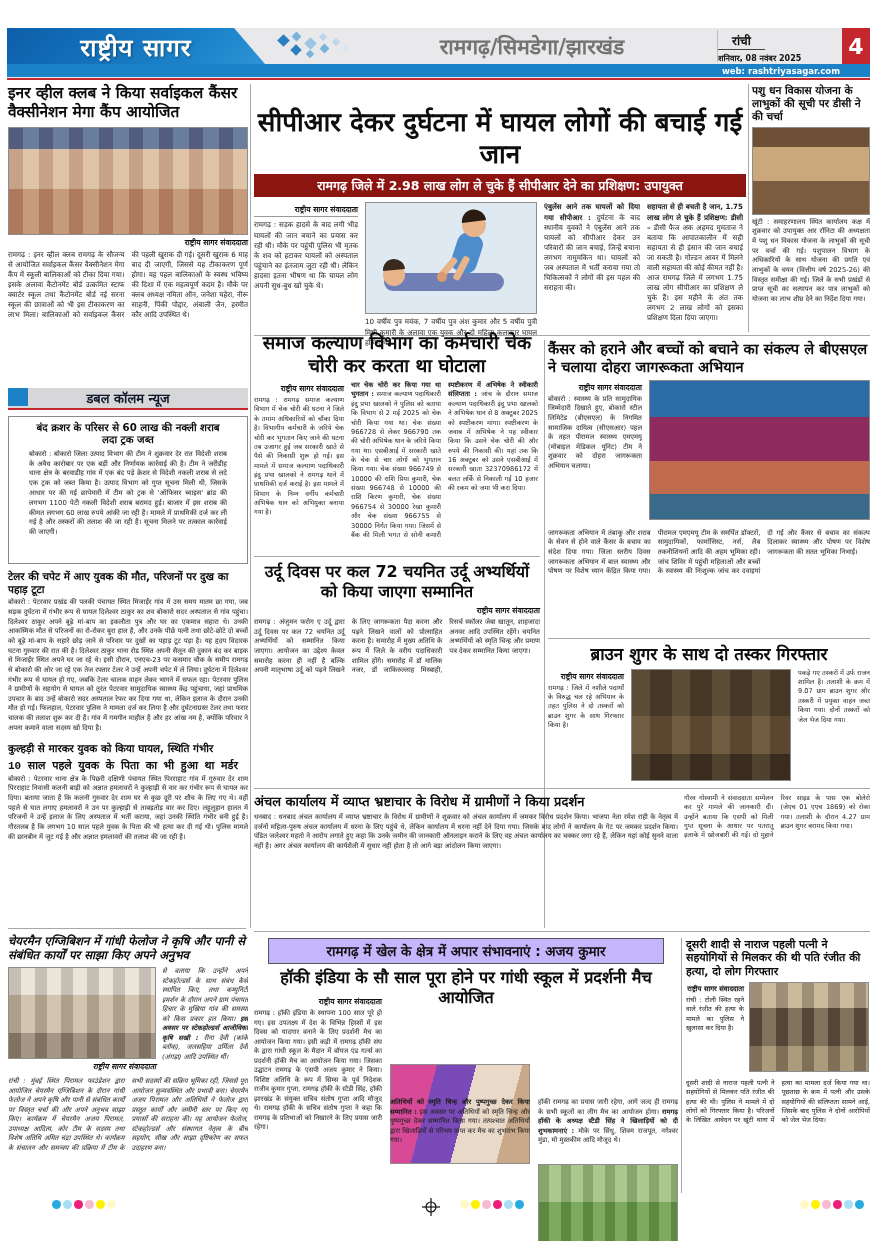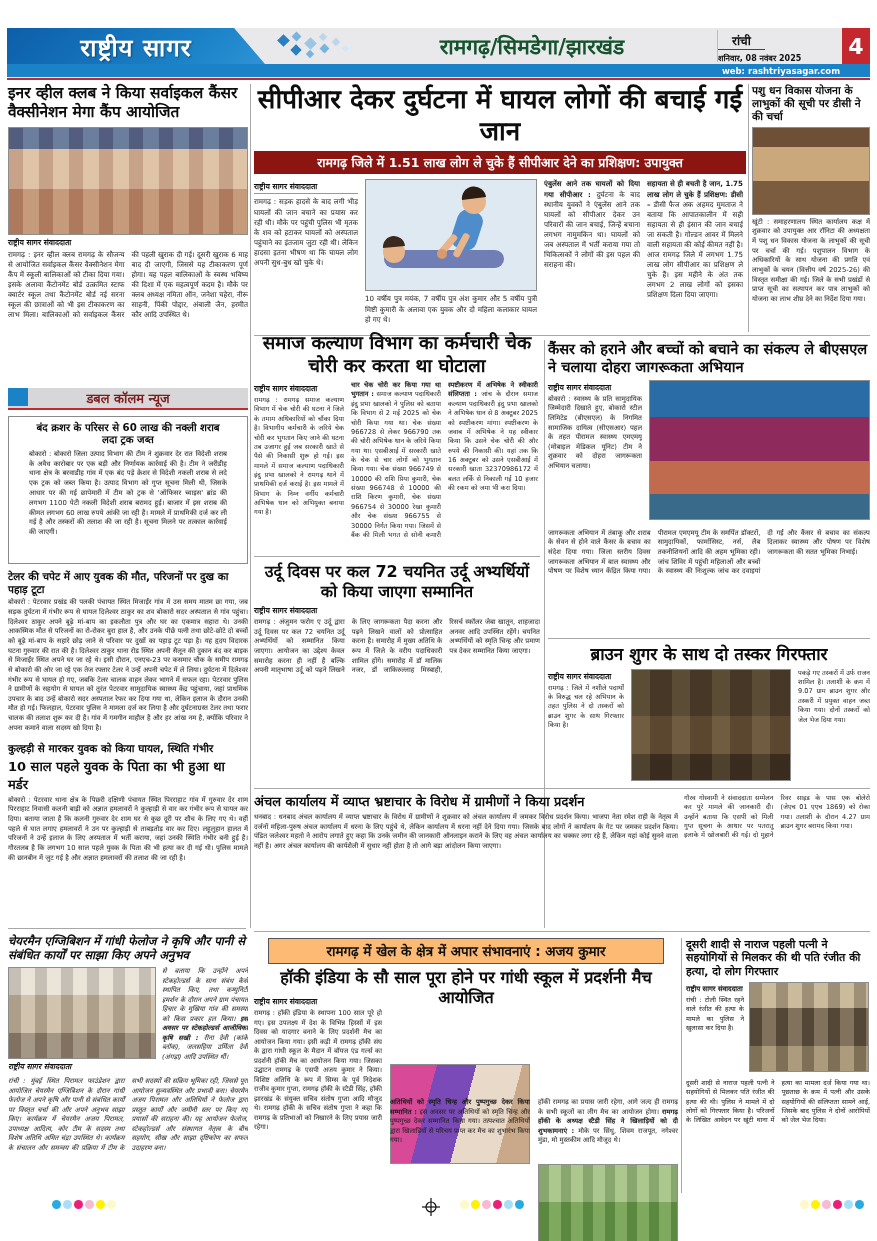--- a/index.html
+++ b/index.html
@@ -11,45 +11,45 @@
   .abs{position:absolute;}
   
   .mast{position:absolute;left:7px;top:28px;width:863px;height:52px;background:#e9e9eb;}
   .logo-panel{position:absolute;left:0;top:0;width:258px;height:36px;
     background:linear-gradient(135deg,#0d5ea9 0%,#1b82c8 70%,#2e93d6 100%);
     clip-path:polygon(0 0,88% 0,100% 100%,0 100%);
     display:flex;align-items:center;justify-content:center;}
   .logo-panel span{color:#fff;font-weight:bold;font-size:24px;letter-spacing:1px;text-shadow:1px 1px 2px rgba(0,0,0,.4);}
   .diamonds{position:absolute;left:266px;top:2px;width:86px;height:32px;}
   .region{position:absolute;left:360px;top:0;width:330px;height:36px;display:flex;align-items:center;justify-content:center;}
-  .region span{font-weight:bold;font-size:21px;color:#14532d;}
+  .region span{font-weight:bold;font-size:21px;color:#737373;}
   .edition{position:absolute;right:32px;top:2px;width:120px;height:32px;border-left:1px solid #bbb;}
   .edition .city{font-weight:bold;font-size:12px;border-bottom:1px solid #444;display:inline-block;padding:0 14px;}
   .edition .date{font-size:8px;font-weight:bold;margin-top:2px;}
   .pagenum{position:absolute;right:0;top:0;width:28px;height:36px;background:#c4272d;color:#fff;
     display:flex;align-items:center;justify-content:center;font-size:22px;font-weight:bold;}
   .webstrip{position:absolute;left:7px;top:64px;width:863px;height:13px;background:#1b82c8;
     display:flex;align-items:center;justify-content:flex-end;padding-right:30px;box-sizing:border-box;}
   .webstrip span{color:#fff;font-size:8.5px;font-weight:bold;}
   .redline{position:absolute;left:7px;top:78px;width:863px;height:2px;background:#c4272d;}
   
   .hl{font-weight:bold;color:#0d0d0d;line-height:1.22;}
   .center{text-align:center;}
   .body-t{font-size:7.1px;line-height:1.42;text-align:justify;color:#1c1c1c;overflow:hidden;}
-  .byline{font-weight:bold;font-size:7.6px;text-align:left;color:#111;margin:2px 0 3px 0;}
+  .byline{font-weight:bold;font-size:7.6px;text-align:right;color:#111;margin:2px 0 3px 0;}
   .cols-2{columns:2;column-gap:7px;}
   .cols-3{columns:3;column-gap:7px;}
   .bold-lead{font-weight:bold;}
   .strap{background:#8c1512;color:#fff;font-weight:bold;text-align:center;}
   .secbar{position:relative;height:20px;background:#d7d7d9;border-bottom:2.5px solid #c4272d;
     display:flex;align-items:center;justify-content:center;}
   .secbar .sq{position:absolute;left:0;top:0;width:20px;height:17.5px;background:#1b82c8;}
-  .secbar span{font-weight:bold;font-size:13px;color:#7f1d1d;}
+  .secbar span{font-weight:bold;font-size:13px;color:#0f172a;}
   .boxed{border:1.5px solid #8a8a8a;box-sizing:border-box;padding:5px 20px;}
-  .kickerbox{border:1.5px solid #555;background:#fdba74;text-align:center;font-weight:bold;box-sizing:border-box;}
+  .kickerbox{border:1.5px solid #555;background:#c4b5fd;text-align:center;font-weight:bold;box-sizing:border-box;}
   .divider{position:absolute;background:#a8a8a8;}
   
   .photo{position:relative;overflow:hidden;border:1px solid #8d8d8d;box-sizing:border-box;}
   .ph-women{background:
     repeating-linear-gradient(90deg,rgba(150,80,60,.30) 0 14px,rgba(230,190,160,.30) 14px 30px),
     linear-gradient(180deg,#35629c 0 20%,#dcc6aa 20% 58%,#b78c6c 58% 100%);}
   .ph-desk{background:linear-gradient(180deg,#6e5036 0 22%,#caa87c 22% 62%,#7c5c3e 62% 100%);}
   .ph-van{background:linear-gradient(180deg,#2a6da6 0 26%,#8e2a5c 26% 58%,#c06a4e 58% 82%,#3a6a8a 82%);}
   .ph-police{background:
     repeating-linear-gradient(90deg,rgba(120,110,80,.35) 0 18px,rgba(60,48,34,.35) 18px 40px),
@@ -136,43 +136,43 @@
     <div class="body-t" style="height:112px;margin-top:3px;font-size:6.9px;">बोकारो : बोकारो जिला उत्पाद विभाग की टीम ने शुक्रवार देर रात विदेशी शराब के अवैध कारोबार पर एक बड़ी और निर्णायक कार्रवाई की है। टीम ने जरीडीह थाना क्षेत्र के बरवाडीह गांव में एक बंद पड़े क्रेशर से विदेशी नकली शराब से लदे एक ट्रक को जब्त किया है। उत्पाद विभाग को गुप्त सूचना मिली थी, जिसके आधार पर की गई छापेमारी में टीम को ट्रक से 'ऑफिसर च्वाइस' ब्रांड की लगभग 1100 पेटी नकली विदेशी शराब बरामद हुई। बाजार में इस शराब की कीमत लगभग 60 लाख रुपये आंकी जा रही है। मामले में प्राथमिकी दर्ज कर ली गई है और तस्करों की तलाश की जा रही है। सूचना मिलने पर तत्काल कार्रवाई की जाएगी।</div>
   </div>
 
   <div class="abs" style="left:8px;top:570px;width:240px;">
     <div class="hl" style="font-size:10.4px;">टेलर की चपेट में आए युवक की मौत, परिजनों पर दुख का पहाड़ टूटा</div>
     <div class="body-t" style="height:138px;margin-top:3px;font-size:6.8px;">बोकारो : पेटरवार प्रखंड की पलकी पंचायत स्थित मिजाईंर गांव में उस समय मातम छा गया, जब सड़क दुर्घटना में गंभीर रूप से घायल दिलेश्वर ठाकुर का शव बोकारो सदर अस्पताल से गांव पहुंचा। दिलेश्वर ठाकुर अपने बूढ़े मां-बाप का इकलौता पुत्र और घर का एकमात्र सहारा थे। उनकी आकस्मिक मौत से परिजनों का रो-रोकर बुरा हाल है, और उनके पीछे पत्नी तथा छोटे-छोटे दो बच्चों को बूढ़े मां-बाप के सहारे छोड़ जाने से परिवार पर दुखों का पहाड़ टूट पड़ा है। यह हृदय विदारक घटना गुरुवार की रात की है। दिलेश्वर ठाकुर थाना रोड स्थित अपनी सैलून की दुकान बंद कर बाइक से मिजाईंर स्थित अपने घर जा रहे थे। इसी दौरान, एनएच-23 पर कसमार चौक के समीप रामगढ़ से बोकारो की ओर जा रहे एक तेज रफ्तार टेलर ने उन्हें अपनी चपेट में ले लिया। दुर्घटना में दिलेश्वर गंभीर रूप से घायल हो गए, जबकि टेलर चालक वाहन लेकर भागने में सफल रहा। पेटरवार पुलिस ने ग्रामीणों के सहयोग से घायल को तुरंत पेटरवार सामुदायिक स्वास्थ्य केंद्र पहुंचाया, जहां प्राथमिक उपचार के बाद उन्हें बोकारो सदर अस्पताल रेफर कर दिया गया था, लेकिन इलाज के दौरान उनकी मौत हो गई। फिलहाल, पेटरवार पुलिस ने मामला दर्ज कर लिया है और दुर्घटनाग्रस्त टेलर तथा फरार चालक की तलाश शुरू कर दी है। गांव में गमगीन माहौल है और हर आंख नम है, क्योंकि परिवार ने अपना कमाने वाला सदस्य खो दिया है।</div>
   </div>
 
   <div class="abs" style="left:8px;top:742px;width:240px;">
     <div class="hl" style="font-size:10.4px;">कुल्हड़ी से मारकर युवक को किया घायल, स्थिति गंभीर</div>
-    <div style="font-size:13px;font-weight:bold;margin-top:2px;">10 साल पहले युवक के पिता का भी हुआ था मर्डर</div>
+    <div style="font-size:11px;font-weight:bold;margin-top:2px;font-family:Liberation Mono, monospace;">10 साल पहले युवक के पिता का भी हुआ था मर्डर</div>
     <div class="body-t" style="height:148px;margin-top:3px;font-size:6.8px;">बोकारो : पेटरवार थाना क्षेत्र के पिछरी दक्षिणी पंचायत स्थित पिरराहाट गांव में गुरुवार देर शाम पिरराहाट निवासी कलनी बाड़ी को अज्ञात हमलावरों ने कुल्हाड़ी से वार कर गंभीर रूप से घायल कर दिया। बताया जाता है कि कलनी गुरुवार देर शाम घर से कुछ दूरी पर शौच के लिए गए थे। वहीं पहले से घात लगाए हमलावरों ने उन पर कुल्हाड़ी से ताबड़तोड़ वार कर दिए। लहूलुहान हालत में परिजनों ने उन्हें इलाज के लिए अस्पताल में भर्ती कराया, जहां उनकी स्थिति गंभीर बनी हुई है। गौरतलब है कि लगभग 10 साल पहले युवक के पिता की भी हत्या कर दी गई थी। पुलिस मामले की छानबीन में जुट गई है और अज्ञात हमलावरों की तलाश की जा रही है।</div>
   </div>
 
   <div class="abs" style="left:8px;top:934px;width:240px;font-style:italic;">
     <div class="hl" style="font-size:11.6px;">चेयरमैन एग्जिबिशन में गांधी फेलोज ने कृषि और पानी से संबंधित कार्यों पर साझा किए अपने अनुभव</div>
     <div style="display:flex;gap:6px;margin-top:5px;">
       <div style="width:148px;">
         <div class="photo ph-fellows" style="width:148px;height:92px;"></div>
         <div class="byline">राष्ट्रीय सागर संवाददाता</div>
       </div>
       <div class="body-t" style="width:86px;height:108px;font-size:6.7px;">
         <span>से बताया कि उन्होंने अपने स्टेकहोल्डर्स के साथ संबंध कैसे स्थापित किए, तथा कम्युनिटी इमर्शन के दौरान अपने ग्राम पंचायत हिचार के मुखिया गांव की समस्या को किस प्रकार हल किया।</span>
         <span class="bold-lead">इस अवसर पर स्टेकहोल्डर्स आजीविका कृषि सखी :</span>
         <span>रीना देवी (कांके ब्लॉक), जलसहिया उर्मिला देवी (अंगड़ा) आदि उपस्थित थीं।</span>
       </div>
     </div>
     <div class="body-t cols-2" style="height:128px;margin-top:2px;font-size:6.7px;">रांची : मुंबई स्थित पिरामल फाउंडेशन द्वारा आयोजित चेयरमैन एग्जिबिशन के दौरान गांधी फेलोज ने अपने कृषि और पानी से संबंधित कार्यों पर विस्तृत चर्चा की और अपने अनुभव साझा किए। कार्यक्रम में चेयरमैन अजय पिरामल, उपाध्यक्ष आदित्य, कोर टीम के सदस्य तथा विशेष अतिथि अमित चंद्रा उपस्थित थे। कार्यक्रम के संचालन और समन्वय की प्रक्रिया में टीम के सभी सदस्यों की सक्रिय भूमिका रही, जिससे पूरा आयोजन सुव्यवस्थित और प्रभावी बना। चेयरमैन अजय पिरामल और अतिथियों ने फेलोज द्वारा प्रस्तुत कार्यों और जमीनी स्तर पर किए गए प्रयासों की सराहना की। यह आयोजन फेलोज, स्टेकहोल्डर्स और संस्थागत नेतृत्व के बीच सहयोग, सीख और साझा दृष्टिकोण का सफल उदाहरण बना।</div>
   </div>
 
   <div class="abs" style="left:254px;top:84px;width:492px;">
-    <div class="hl center" style="font-size:26px;">सीपीआर देकर दुर्घटना में घायल लोगों की बचाई गई जान</div>
-    <div class="strap" style="font-size:12.5px;padding:3px 0;margin-top:4px;">रामगढ़ जिले में 1.51 लाख लोग ले चुके हैं सीपीआर देने का प्रशिक्षण: उपायुक्त</div>
+    <div class="hl center" style="font-size:26px;margin-top:23px;">सीपीआर देकर दुर्घटना में घायल लोगों की बचाई गई जान</div>
+    <div class="strap" style="font-size:12.5px;padding:3px 0;margin-top:4px;">रामगढ़ जिले में 2.98 लाख लोग ले चुके हैं सीपीआर देने का प्रशिक्षण: उपायुक्त</div>
     <div style="display:flex;gap:7px;margin-top:5px;">
       <div style="width:104px;">
         <div class="byline" style="border-bottom:1px solid #999;padding-bottom:2px;">राष्ट्रीय सागर संवाददाता</div>
         <div class="body-t" style="height:158px;">रामगढ़ : सड़क हादसे के बाद लगी भीड़ घायलों की जान बचाने का प्रयास कर रही थी। मौके पर पहुंची पुलिस भी मृतक के शव को हटाकर घायलों को अस्पताल पहुंचाने का इंतजाम जुटा रही थी। लेकिन हादसा इतना भीषण था कि घायल लोग अपनी सुध-बुध खो चुके थे।</div>
       </div>
       <div style="width:172px;">
         <div class="photo" style="width:172px;height:112px;background:#dfe9f2;">
           <svg width="170" height="110" viewBox="0 0 170 110">
             <rect x="0" y="0" width="170" height="110" fill="#dfe9f2"></rect>
             <rect x="18" y="70" width="120" height="18" rx="9" fill="#6f7fb5"></rect>

